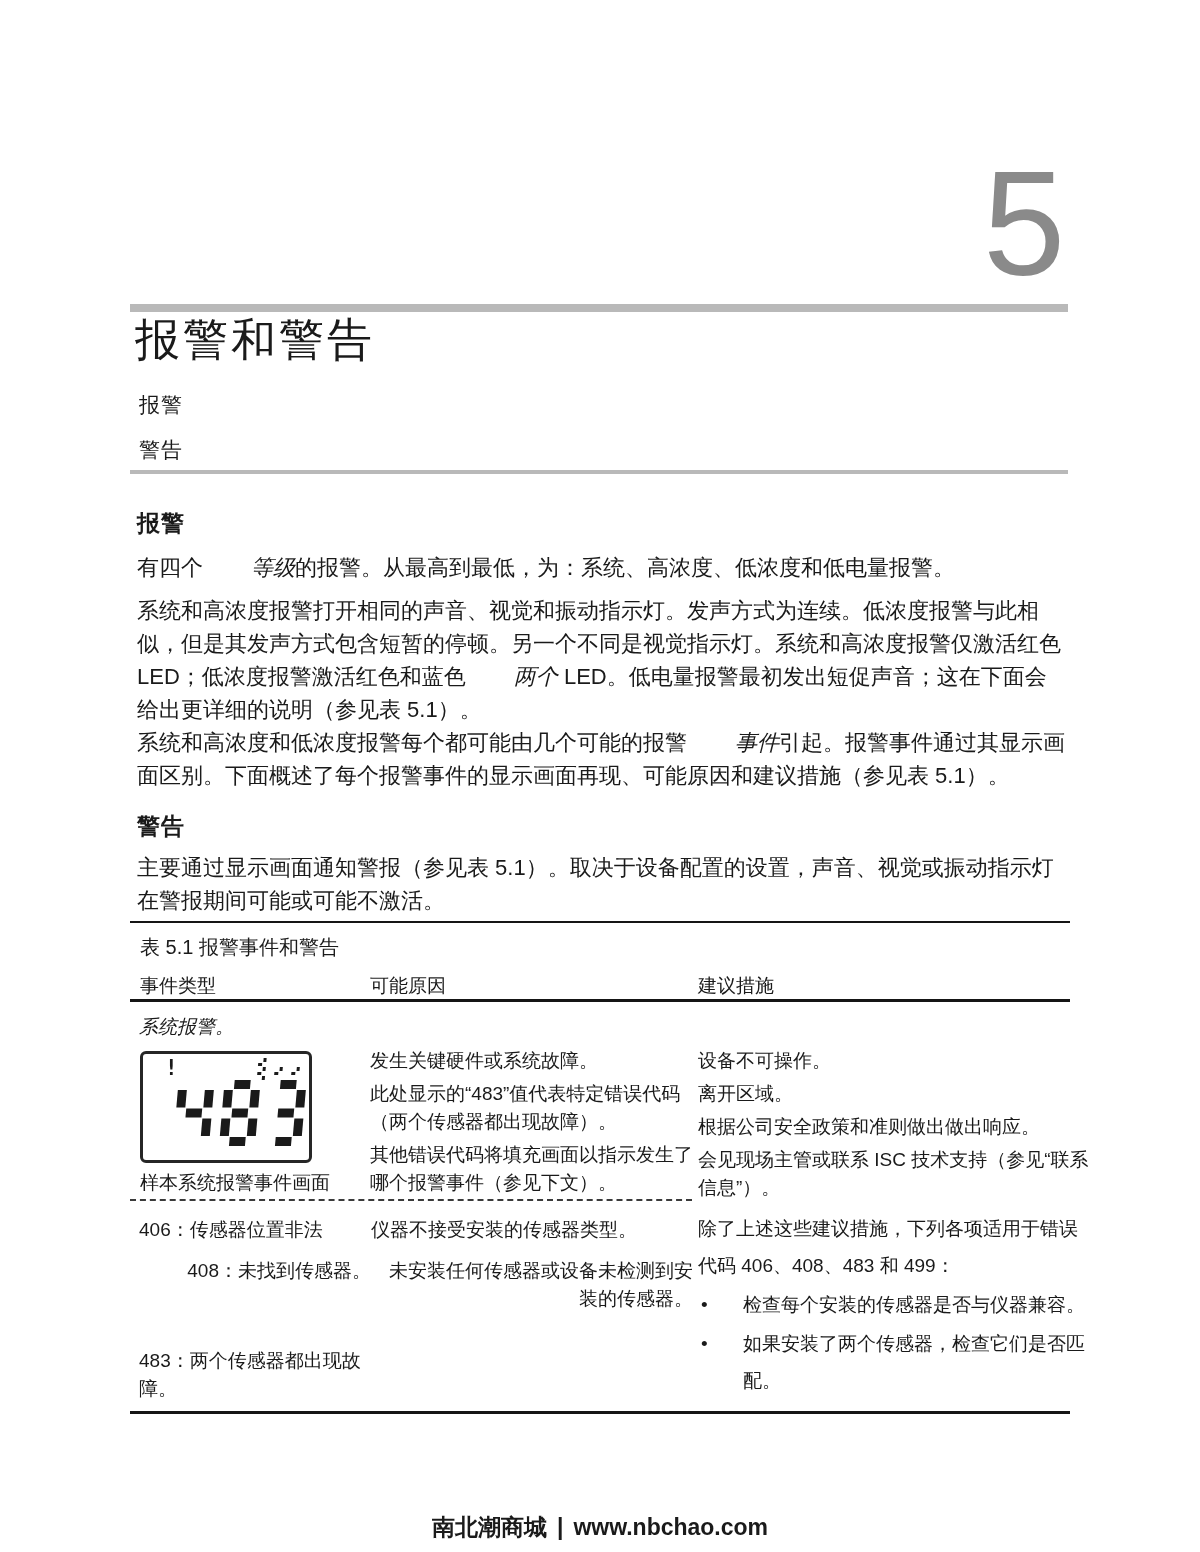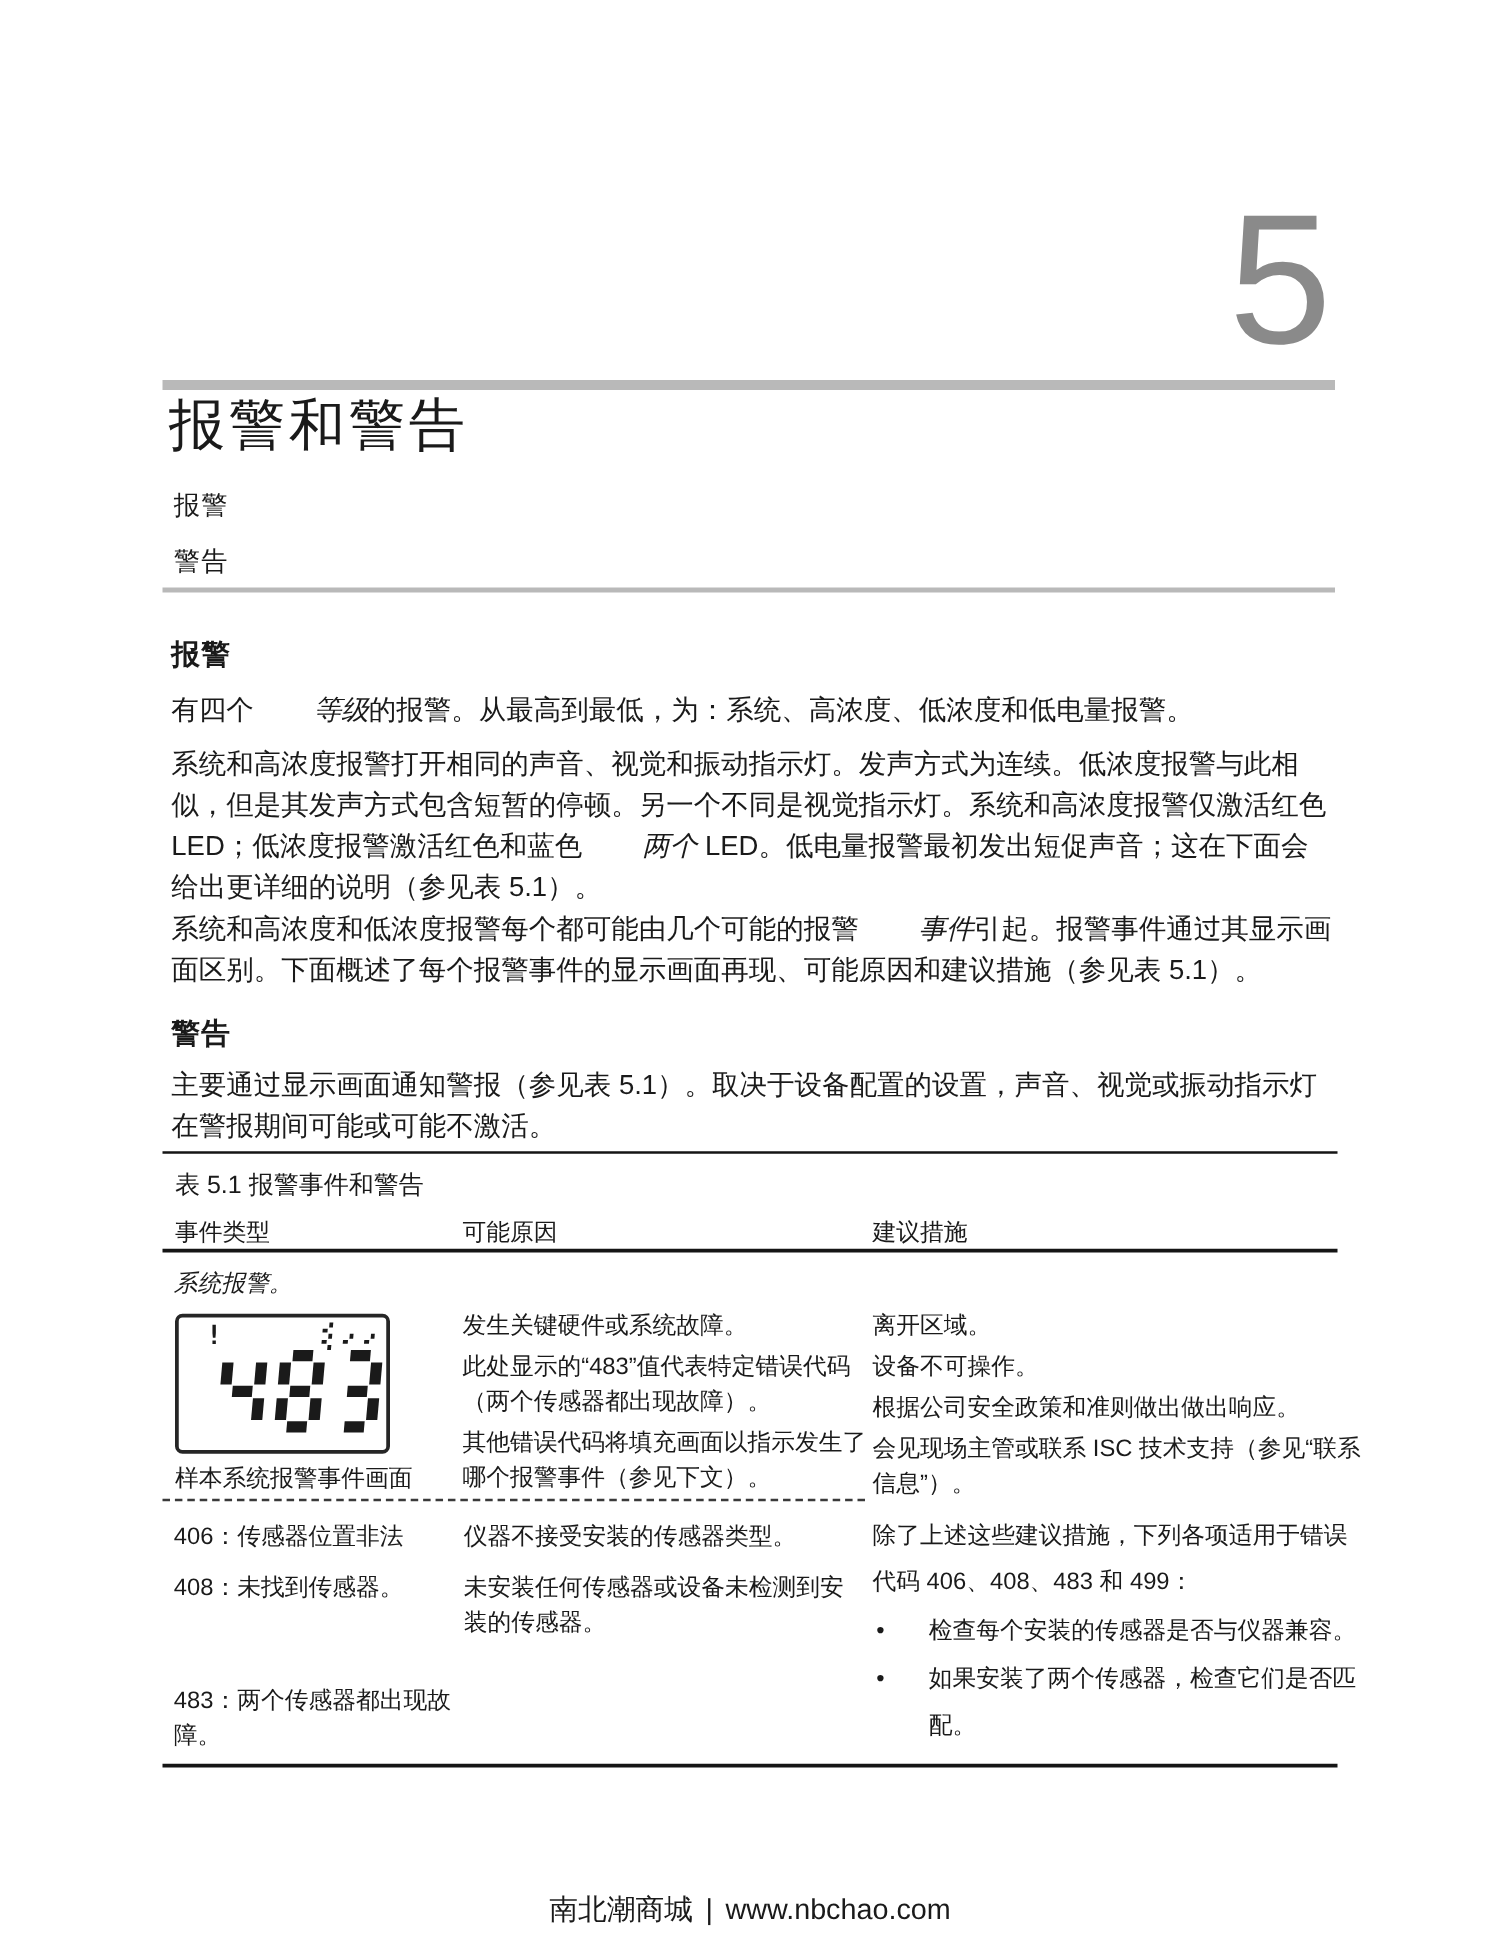--- a/index.html
+++ b/index.html
@@ -62,36 +62,36 @@
   .cell p{margin:0 0 5px 0;}
   .causes-cell{left:240px;top:124px;width:332px;}
   .actions-cell{left:568px;top:124px;width:394px;}
   .dashed-divider{position:absolute;left:0;top:276px;width:562px;border-top:2px dashed #3a3a3a;}
   .row2-left{position:absolute;left:9px;top:287px;width:555px;line-height:28px;}
   .row2-left .intro{margin:0 0 8px 0;}
   .code-row{display:flex;align-items:flex-start;}
   .code-row .code{width:232px;flex:none;}
   .code-row .cause{width:322px;flex:none;}
   .cr-1{margin-top:6px;}
-  .cr-2{margin-top:13px;}
+  .cr-2{margin-top:13px;text-align:right;}
   .cr-3{margin-top:34px;}
   .row2-right{position:absolute;left:568px;top:287px;width:394px;line-height:37px;}
   .row2-right p{margin:0;}
   .bullet-list{list-style:none;margin:2px 0 0 0;padding:0;}
   .bullet-list li{display:flex;margin-top:2px;}
   .bullet-list .dot{width:42px;flex:none;padding-left:3px;}
   .bullet-list .btxt{flex:1;}
   .bottom-rule{position:absolute;left:0;top:488px;width:940px;height:3px;background:var(--line-black,#151515);}
   
   .page-footer{
     position:absolute;left:0;top:1512px;width:1200px;
     text-align:center;font-size:23px;
     font-family:"Liberation Sans", sans-serif;
   }
-  .page-footer span{vertical-align:middle;}
+  .page-footer span{vertical-align:middle;font-weight:bold;}
   .footer-divider{margin:0 10px;font-weight:300;}
 </style>
 </head>
 <body>
 
 <div class="page">
 
   <div class="chapter-number">5</div>
 
   <div class="rule rule-top"></div>
@@ -163,22 +163,22 @@
     </div>
     <div class="screen-caption">样本系统报警事件画面</div>
 
     <div class="cell causes-cell">
       <p>发生关键硬件或系统故障。</p>
       <p>此处显示的“483”值代表特定错误代码（两个传感器都出现故障）。</p>
       <p>其他错误代码将填充画面以指示发生了哪个报警事件（参见下文）。</p>
     </div>
 
     <div class="cell actions-cell">
+      <p>设备不可操作。</p>
       <p>离开区域。</p>
-      <p>设备不可操作。</p>
       <p>根据公司安全政策和准则做出做出响应。</p>
       <p>会见现场主管或联系 ISC 技术支持（参见“联系信息”）。</p>
     </div>
 
     <div class="dashed-divider"></div>
 
     <div class="row2-left">
       <div class="code-row cr-1">
         <div class="code">406：传感器位置非法</div>
         <div class="cause">仪器不接受安装的传感器类型。</div>

